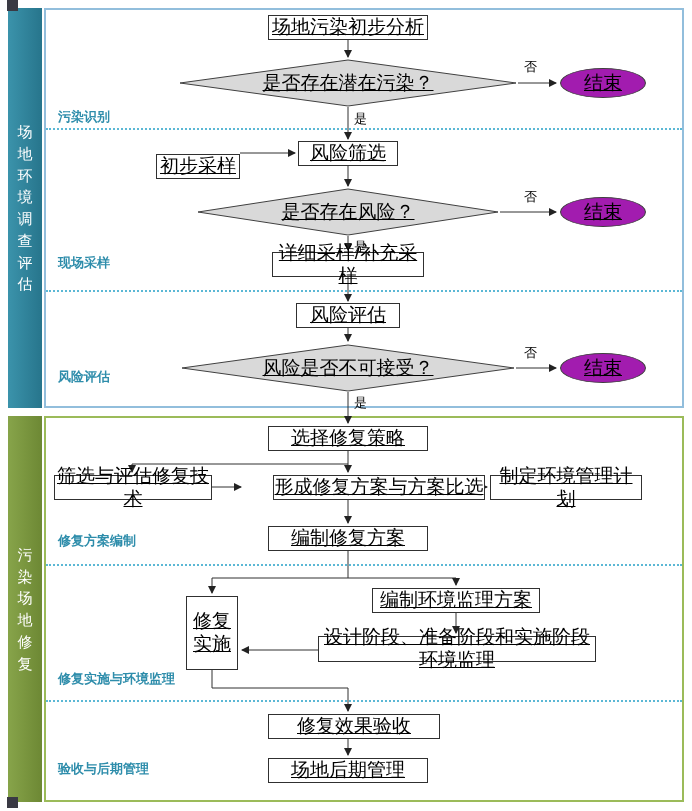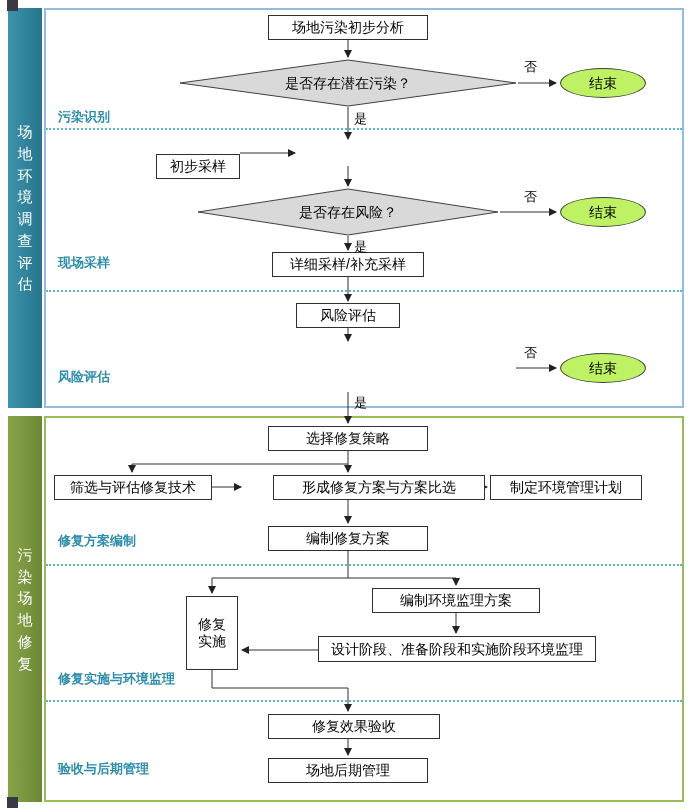--- a/index.html
+++ b/index.html
@@ -16,29 +16,29 @@
              color:#fff; font-weight:normal; font-size:15px; z-index:2; }
   .sidebar-top { left:8px; top:8px; width:34px; height:400px; background:linear-gradient(90deg,#3b93ab,#27758c); }
   .sidebar-bottom { left:8px; top:416px; width:34px; height:386px; background:linear-gradient(90deg,#87a44a,#6d8834); }
   .sidebar span { display:block; width:16px; word-break:break-all; text-align:center; line-height:1.45; }
 
   .dotted { position:absolute; left:46px; width:636px; height:0; border-top:2px dotted #5bb8d5; z-index:1; }
 
   .connectors { position:absolute; left:0; top:0; z-index:2; }
 
   .node { position:absolute; z-index:3; display:flex; align-items:center; justify-content:center;
-          text-align:center; font-size:14px; color:#000; line-height:1.2; }
+          text-align:center; font-size:19px; color:#000; line-height:1.2;text-decoration:underline; }
   .rect { background:#fff; border:1px solid #303030; }
   .multiline { white-space:pre-line; }
 
   .diamond svg { position:absolute; left:0; top:0; width:100%; height:100%; }
   .diamond polygon { fill:#d9d9d9; stroke:#404040; stroke-width:1; }
   .diamond span { position:relative; z-index:1; }
 
-  .ellipse { background:#bef264; border:1px solid #404040; border-radius:50%; }
+  .ellipse { background:#a21caf; border:1px solid #404040; border-radius:50%; }
 
   .branch-label { position:absolute; z-index:4; font-size:13px; color:#000; }
   .phase-label { position:absolute; z-index:4; font-size:13px; font-weight:bold; color:#2e8dab; }
 </style>
 </head>
 <body>
 
 <div class="canvas">
 
   <div class="corner" style="left:7px;top:0;"></div>
@@ -100,36 +100,43 @@
     </svg>
     <span>是否存在潜在污染？</span>
   </div>
   <div class="branch-label" style="left:524px;top:58px;">否</div>
   <div class="node ellipse" style="left:560px;top:68px;width:86px;height:30px;">结束</div>
   <div class="branch-label" style="left:354px;top:110px;">是</div>
 
   <div class="phase-label" style="left:58px;top:108px;">污染识别</div>
 
   <div class="node rect" style="left:156px;top:154px;width:84px;height:25px;">初步采样</div>
+  <div class="node rect" style="left:298px;top:141px;width:100px;height:25px;">风险筛选</div>
 
   <div class="node diamond" style="left:196px;top:188px;width:304px;height:48px;">
     <svg viewBox="0 0 304 48" preserveAspectRatio="none">
       <polygon points="152,1 302,24 152,47 2,24"></polygon>
     </svg>
     <span>是否存在风险？</span>
   </div>
   <div class="branch-label" style="left:524px;top:188px;">否</div>
   <div class="node ellipse" style="left:560px;top:197px;width:86px;height:30px;">结束</div>
   <div class="branch-label" style="left:354px;top:238px;">是</div>
 
   <div class="node rect" style="left:272px;top:252px;width:152px;height:25px;">详细采样/补充采样</div>
   <div class="phase-label" style="left:58px;top:254px;">现场采样</div>
 
   <div class="node rect" style="left:296px;top:303px;width:104px;height:25px;">风险评估</div>
 
+  <div class="node diamond" style="left:180px;top:344px;width:336px;height:48px;">
+    <svg viewBox="0 0 336 48" preserveAspectRatio="none">
+      <polygon points="168,1 334,24 168,47 2,24"></polygon>
+    </svg>
+    <span>风险是否不可接受？</span>
+  </div>
   <div class="branch-label" style="left:524px;top:344px;">否</div>
   <div class="node ellipse" style="left:560px;top:353px;width:86px;height:30px;">结束</div>
   <div class="branch-label" style="left:354px;top:394px;">是</div>
 
   <div class="phase-label" style="left:58px;top:368px;">风险评估</div>
 
   <div class="node rect" style="left:268px;top:426px;width:160px;height:25px;">选择修复策略</div>
 
   <div class="node rect" style="left:54px;top:475px;width:158px;height:25px;">筛选与评估修复技术</div>
   <div class="node rect" style="left:244px;top:475px;width:212px;height:25px;margin-left:29px;">形成修复方案与方案比选</div>

